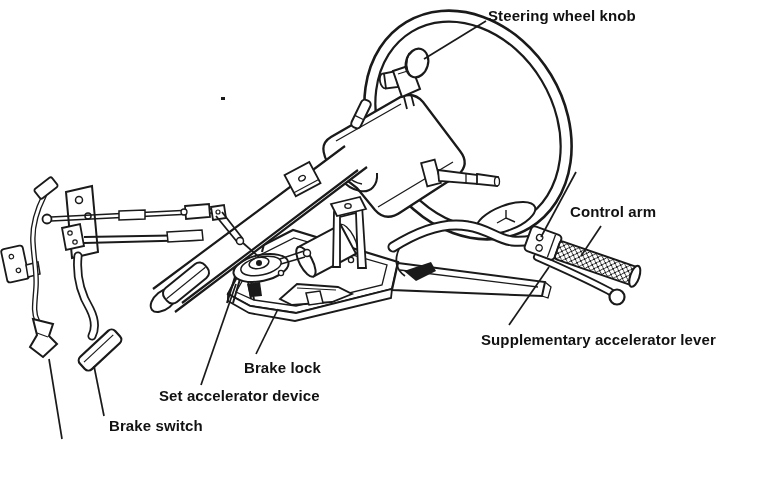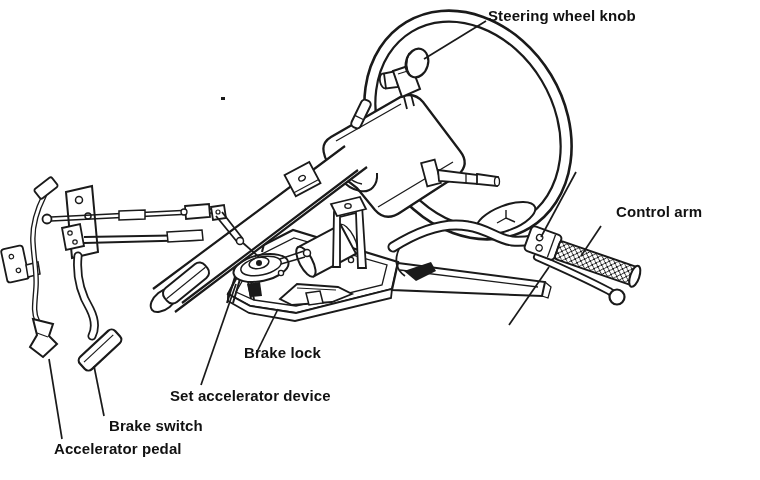--- a/index.html
+++ b/index.html
@@ -202,18 +202,18 @@
     <line x1="509" y1="325" x2="549" y2="267"></line>
     <line x1="256" y1="354" x2="278" y2="309"></line>
     <line x1="201" y1="385" x2="236" y2="284"></line>
     <line x1="104" y1="416" x2="94" y2="366"></line>
     <line x1="62" y1="439" x2="49" y2="359"></line>
   </g>
   <rect x="221" y="97" width="4" height="3" fill="#1a1a1a"></rect>
 </svg>
 
   <div class="lbl" style="left:488px;top:8px">Steering wheel knob</div>
-  <div class="lbl" style="left:616px;top:204px">Control arm</div>
-  <div class="lbl" style="left:244px;top:345px">Brake lock</div>
-  <div class="lbl" style="left:170px;top:388px">Set accelerator device</div>
+  <div class="lbl" style="left:570px;top:204px">Control arm</div>
+  <div class="lbl" style="left:481px;top:332px">Supplementary accelerator lever</div>
+  <div class="lbl" style="left:244px;top:360px">Brake lock</div>
+  <div class="lbl" style="left:159px;top:388px">Set accelerator device</div>
   <div class="lbl" style="left:109px;top:418px">Brake switch</div>
-  <div class="lbl" style="left:54px;top:441px">Accelerator pedal</div>
 </div>
 
 </body></html>

